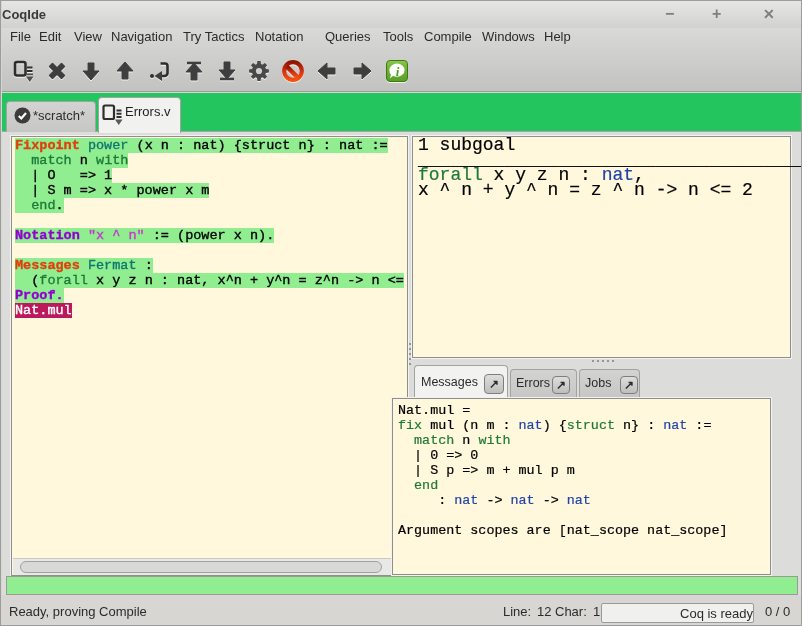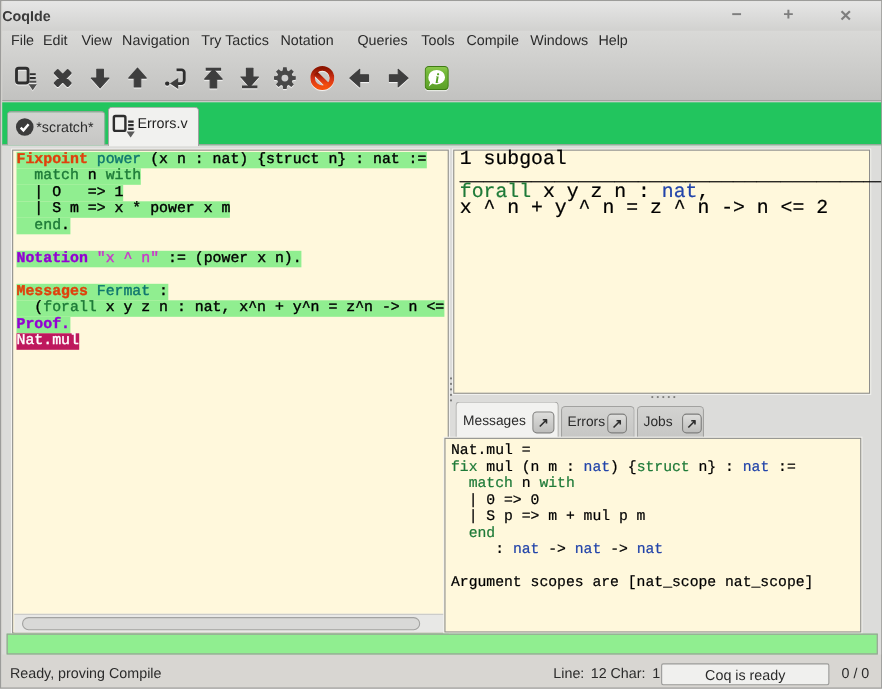--- a/index.html
+++ b/index.html
@@ -16,21 +16,21 @@
 .tabbar{left:1px;top:92px;width:800px;height:39px;background:#22c55e;border-bottom:1px solid #a6a6a4}
 .tab1{left:4px;top:8px;width:90px;height:31px;background:linear-gradient(#d3d3d1,#c6c6c4);border:1px solid #a2a2a0;border-bottom:none;border-radius:4px 4px 0 0}
 .tab2{left:96px;top:4px;width:83px;height:36px;background:#f1f1ef;border:1px solid #a2a2a0;border-bottom:none;border-radius:4px 4px 0 0;z-index:2}
 
 .frame{border:1px solid #8e8e8c;background:#fff8dc;box-shadow:0 0 0 1px #f2f2f0}
 .editor{left:10px;top:135px;width:397px;height:440px}
 .edtext{left:1px;top:1px;width:394px;height:420px;overflow:hidden}
 .hscroll{left:1px;top:421px;width:394px;height:17px;background:#e8e8e6;border-top:1px solid #c9c9c7}
 .hthumb{left:7px;top:2px;width:362px;height:12px;background:#d9d9d7;border:1px solid #a2a2a0;border-radius:6px}
 .goal{left:411px;top:135px;width:379px;height:222px}
-.msgframe{left:403px;top:397px;width:379px;height:177px}
+.msgframe{left:391px;top:397px;width:379px;height:177px}
 pre{font-family:"Liberation Mono",monospace;white-space:pre;-webkit-text-stroke:0.35px}
 .edpre{font-size:13.5px;line-height:15px;padding-left:2px}
 .gpre{font-size:18px;line-height:15px;padding:1px 0 0 5px;-webkit-text-stroke:0.2px}
 .mpre{font-size:13.4px;line-height:15px;padding:4px 0 0 5px;-webkit-text-stroke:0.2px}
 
 .k1{color:#e0400c;font-weight:bold}
 .k3{color:#9400d3;font-weight:bold}
 .id{color:#0f766e}
 .kw{color:#1e7a38}
 .nat{color:#2244aa}
@@ -215,14 +215,14 @@
     </g>
   </svg>
 
 <div class="abs greenbar"></div>
 
 <div class="abs status" style="left:8px">Ready, proving Compile</div>
 <div class="abs status" style="left:502px">Line:</div>
 <div class="abs status" style="left:536px">12</div>
 <div class="abs status" style="left:554px">Char:</div>
 <div class="abs status" style="left:592px">1</div>
-<div class="abs" style="left:600px;top:602px;width:153px;height:20px;background:#f0f0ee;border:1px solid #9a9a98;border-radius:2px;text-align:center;font-size:13px;line-height:19px;color:#2b2b2b">Coq is ready</div>
+<div class="abs" style="left:600px;top:602px;width:153px;height:20px;background:#f0f0ee;border:1px solid #9a9a98;border-radius:2px;text-align:right;font-size:13px;line-height:19px;color:#2b2b2b">Coq is ready</div>
 <div class="abs status" style="left:764px">0 / 0</div>
 
 </body></html>

